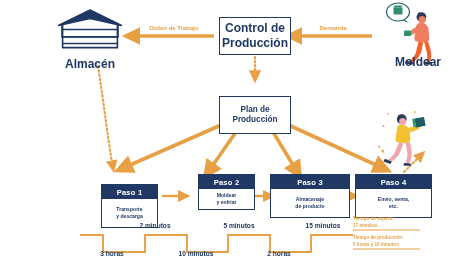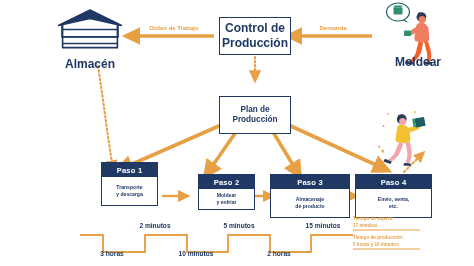--- a/index.html
+++ b/index.html
@@ -66,21 +66,21 @@
     display: flex;
     align-items: center;
     justify-content: center;
     text-align: center;
     color: #1f3864;
     font-size: 5.1px;
     font-weight: 700;
     line-height: 1.34;
     padding: 1px 2px;
   }
-  #step-1 { left: 101px; top: 162px; width: 57px; height: 44px; }
+  #step-1 { left: 101px; top: 184px; width: 57px; height: 44px; }
   #step-2 { left: 198px; top: 174px; width: 57px; height: 36px; }
   #step-3 { left: 270px; top: 174px; width: 80px; height: 44px; }
   #step-4 { left: 355px; top: 174px; width: 77px; height: 44px; }
 
   
   .node-label {
     position: absolute;
     color: #1f3864;
     font-size: 12px;
     font-weight: 700;

